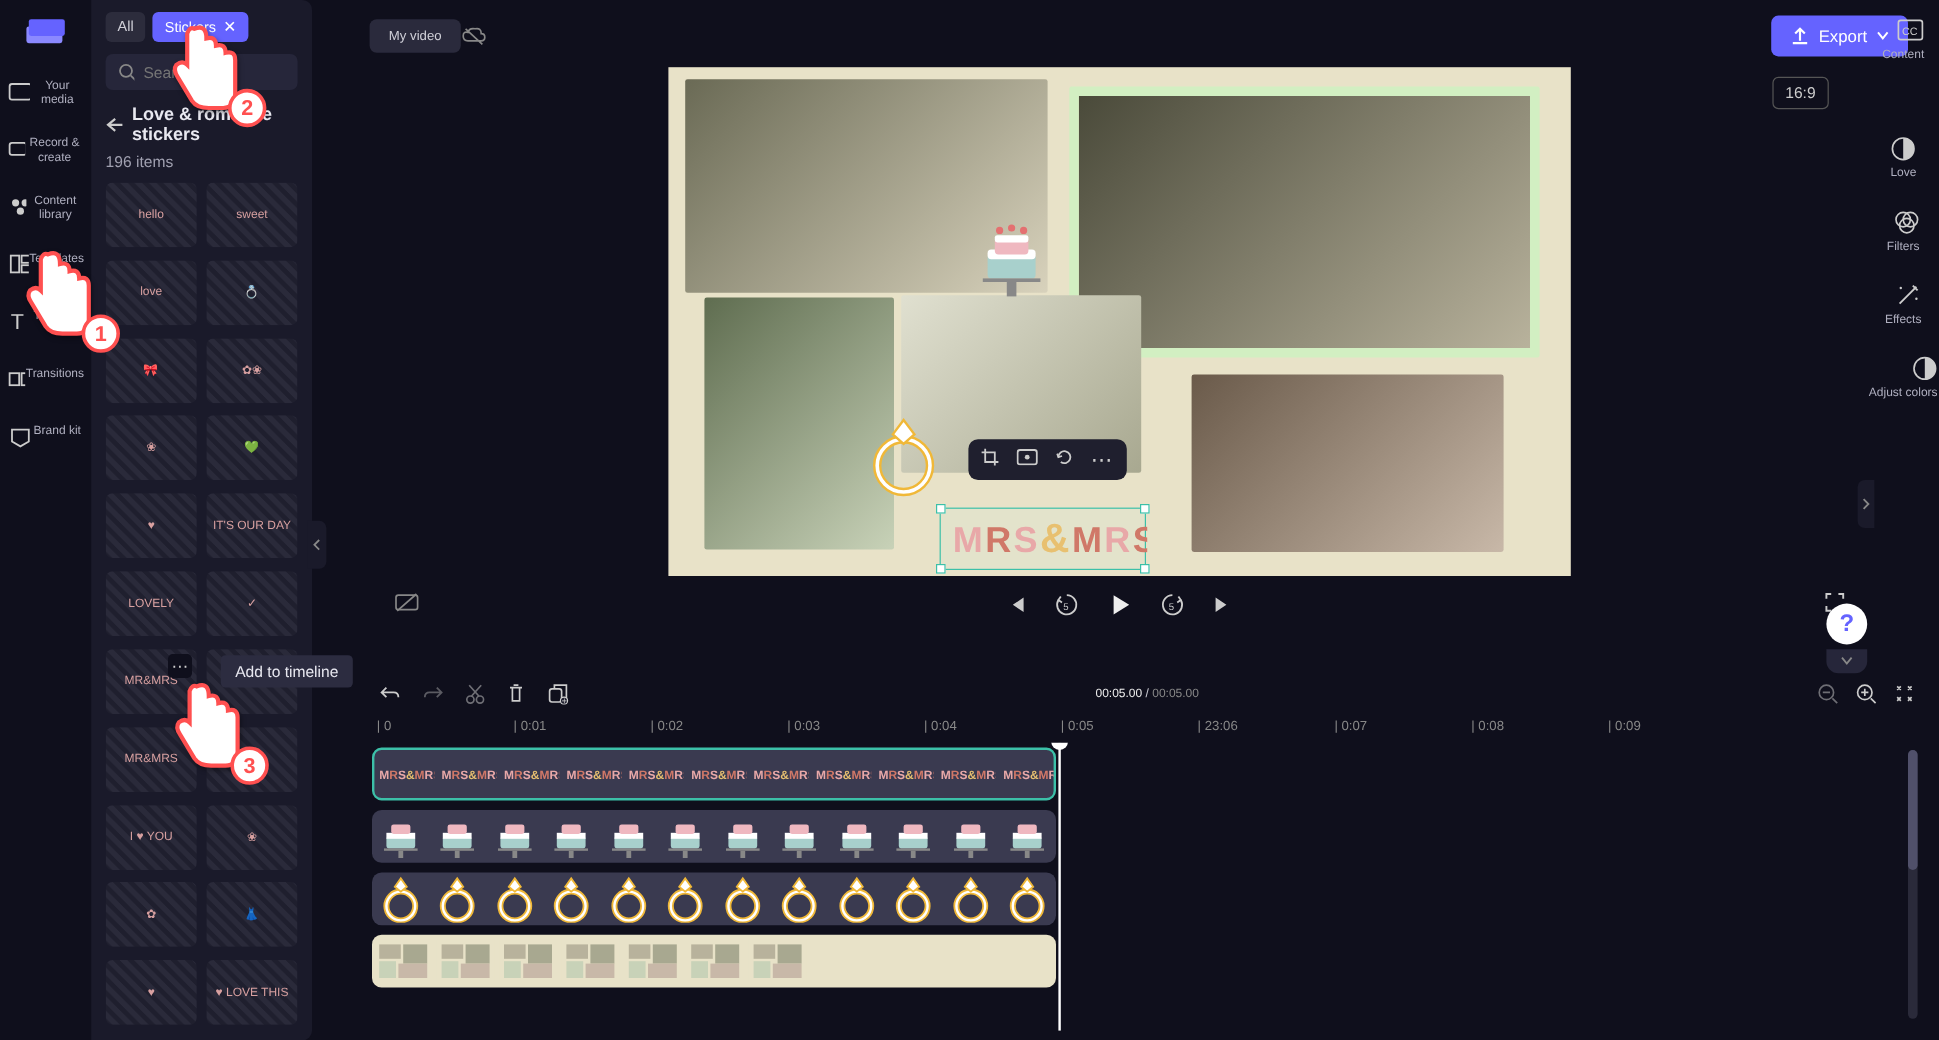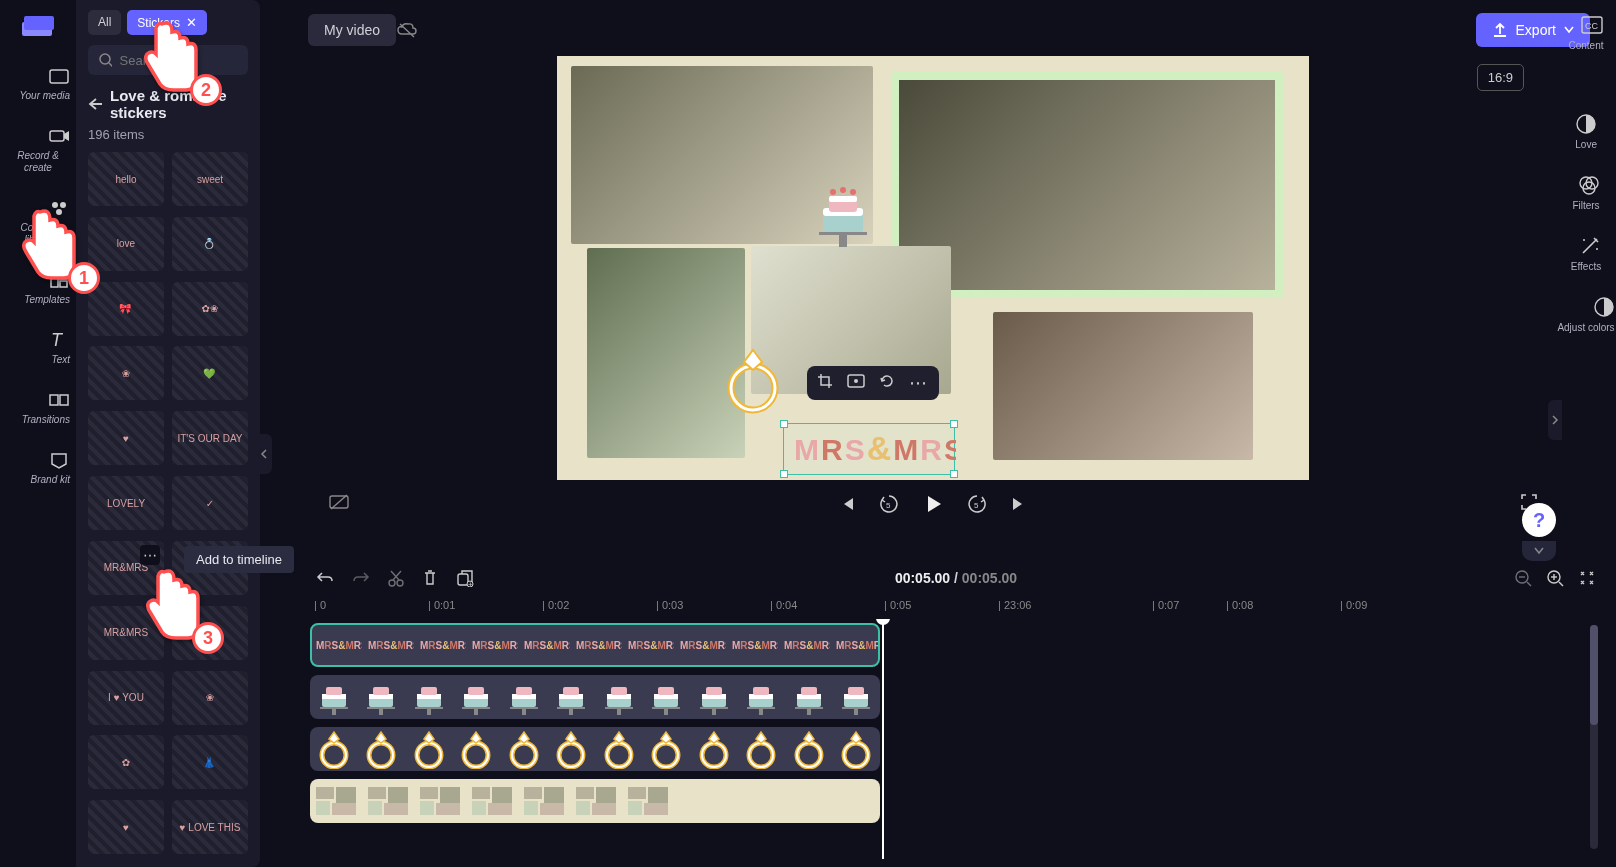--- a/index.html
+++ b/index.html
@@ -1,21 +1,21 @@
 <!DOCTYPE html>
 <html><head>
 <meta charset="utf-8">
 <style>
 * { box-sizing: border-box; margin: 0; padding: 0; font-family: -apple-system, BlinkMacSystemFont, "Segoe UI", sans-serif; }
 body { background: #0f0f1c; color: #d0d0d8; overflow: hidden; width: 1616px; height: 867px; position: relative; }
 
 
 .leftnav { position: absolute; left: 0; top: 0; width: 76px; height: 100%; background: #0f0f1c; display: flex; flex-direction: column; align-items: center; padding-top: 12px; gap: 8px; }
 .logo { width: 36px; height: 28px; margin-bottom: 10px; }
-.nav-item { width: 64px; display: flex; flex-direction: column; align-items: flex-end; font-size: 10px; color: #b0b0c0; padding: 8px 0; border-radius: 6px; cursor: pointer; font-style: italic; }
+.nav-item { width: 64px; display: flex; flex-direction: row; align-items: flex-start; font-size: 10px; color: #b0b0c0; padding: 8px 0; border-radius: 6px; cursor: pointer; }
 .nav-item svg { margin-bottom: 4px; }
 .nav-item span { text-align: center; line-height: 1.2; }
 
 
 .leftpanel { position: absolute; left: 76px; top: 0; width: 184px; height: 100%; background: #1a1a2a; border-radius: 0 8px 8px 0; padding: 10px 12px; display: flex; flex-direction: column; }
 .tabs { display: flex; gap: 6px; margin-bottom: 10px; }
 .tab { padding: 5px 10px; border-radius: 5px; font-size: 12px; background: #2c2c3c; cursor: pointer; }
 .tab.active { background: #6563ff; color: #fff; display: flex; align-items: center; gap: 6px; }
 .tab .close { font-size: 13px; }
 .search { display: flex; align-items: center; background: #26263a; border-radius: 6px; padding: 7px 10px; margin-bottom: 12px; }
@@ -31,21 +31,21 @@
 
 .tooltip-addtimeline { position: absolute; left: 184px; top: 546px; background: #2c2c40; color: #e8e8f0; font-size: 13px; padding: 6px 12px; border-radius: 4px; z-index: 50; white-space: nowrap; }
 
 
 .hand { position: absolute; z-index: 90; }
 .hand svg { filter: drop-shadow(1px 2px 2px rgba(0,0,0,0.4)); }
 .badge { position: absolute; width: 32px; height: 32px; border-radius: 50%; background: #fff; color: #ff5050; font-weight: 700; font-size: 18px; display: flex; align-items: center; justify-content: center; border: 3px solid #ff5050; }
 
 
 .topbar { position: absolute; left: 308px; top: 10px; right: 12px; height: 40px; display: flex; align-items: center; }
-.title-pill { background: #2a2a3c; padding: 8px 16px; border-radius: 6px; font-size: 14px; }
+.title-pill { background: #2a2a3c; padding: 8px 16px; border-radius: 6px; font-size: 11px; }
 .export-btn { margin-left: auto; background: #6563ff; color: #fff; padding: 9px 16px; border-radius: 6px; font-size: 14px; display: flex; align-items: center; gap: 8px; cursor: pointer; margin-right: 14px;}
 
 
 .rightrail { position: absolute; right: 0; top: 8px; width: 60px; display: flex; flex-direction: column; align-items: center; gap: 12px; color:#b0b0c0;}
 .rightrail .rail-item { display: flex; flex-direction: column; align-items: flex-end; font-size: 10px; gap: 4px; cursor: pointer; padding: 6px 0;}
 .rail-expand { position:absolute; right:54px; top:400px; width:14px; height:40px; background:#1a1a2a; border-radius:6px 0 0 6px; display:flex; align-items:center; justify-content:center; cursor:pointer;}
 
 
 .canvas-area { position: absolute; left: 320px; top: 56px; right: 70px; bottom: 345px; display: flex; flex-direction: column; }
 .aspect-chip { position:absolute; top:8px; right:22px; border:1px solid #555; padding:5px 10px; border-radius:5px; font-size:13px; color:#ccc; cursor:pointer;}
@@ -63,21 +63,21 @@
 
 .player-controls { height: 40px; display: flex; align-items: center; justify-content: center; gap: 22px; position: relative; margin-top:6px;}
 .player-controls svg{cursor:pointer;}
 .player-left {position:absolute; left:8px;}
 .player-right{position:absolute; right:8px;}
 
 
 .timeline { position: absolute; left: 308px; right: 12px; bottom: 8px; height: 298px; display:flex; flex-direction:column;}
 .tl-toolbar { height: 34px; display: flex; align-items: center; gap: 18px; padding: 0 8px; position:relative;}
 .tl-toolbar svg{cursor:pointer;}
-.tl-time { position:absolute; left:50%; transform:translateX(-50%); font-size:14px;font-weight:bold;}
+.tl-time { position:absolute; left:50%; transform:translateX(-50%); font-size:10px;}
 .tl-time .cur{color:#eee;} .tl-time .dur{color:#888;}
 .tl-zoom { margin-left:auto; display:flex; gap:14px; align-items:center;}
 .tl-ruler { height: 24px; position: relative; font-size: 11px; color: #888; }
 .tl-ruler .tick { position: absolute; top: 4px; }
 .tl-tracks { flex:1; position:relative; overflow:hidden;}
 .track { height: 48px; margin: 4px 0; position: relative; }
 .clip { position: absolute; top:0; height: 44px; border-radius: 8px; overflow: hidden; display:flex; align-items:center;}
 .clip.selected { border: 2px solid #3cc0a8; background:#2f3a40;}
 .clip.text { background:#3a3a50; }
 .clip.cake { background:#3a3a50; }
@@ -408,21 +408,21 @@
     </div>
   </div>
   <div class="tl-ruler" id="tl-ruler">
       <div class="tick" style="left: 6px;">| 0</div>
       <div class="tick" style="left: 120px;">| 0:01</div>
       <div class="tick" style="left: 234px;">| 0:02</div>
       <div class="tick" style="left: 348px;">| 0:03</div>
       <div class="tick" style="left: 462px;">| 0:04</div>
       <div class="tick" style="left: 576px;">| 0:05</div>
       <div class="tick" style="left: 690px;">| 23:06</div>
-      <div class="tick" style="left: 844px; text-align: center;">| 0:07</div>
+      <div class="tick" style="left: 804px; text-align: center;">| 0:07</div>
       <div class="tick" style="left: 918px;">| 0:08</div>
       <div class="tick" style="left: 1032px;">| 0:09</div>
     </div>
   <div class="tl-tracks">
     <div class="track">
         <div class="clip selected text" style="left:2px; width:570px;" id="clip-text">
           <div class="thumb">
             <svg width="48" height="20">
               <text x="2" y="14" font-size="10" font-weight="700" fill="#e8a8a8">M<tspan fill="#d07868">R</tspan>S<tspan fill="#e8c070">&amp;</tspan><tspan fill="#d07868">M</tspan>R<tspan fill="#d07868">S</tspan></text>
             </svg>

